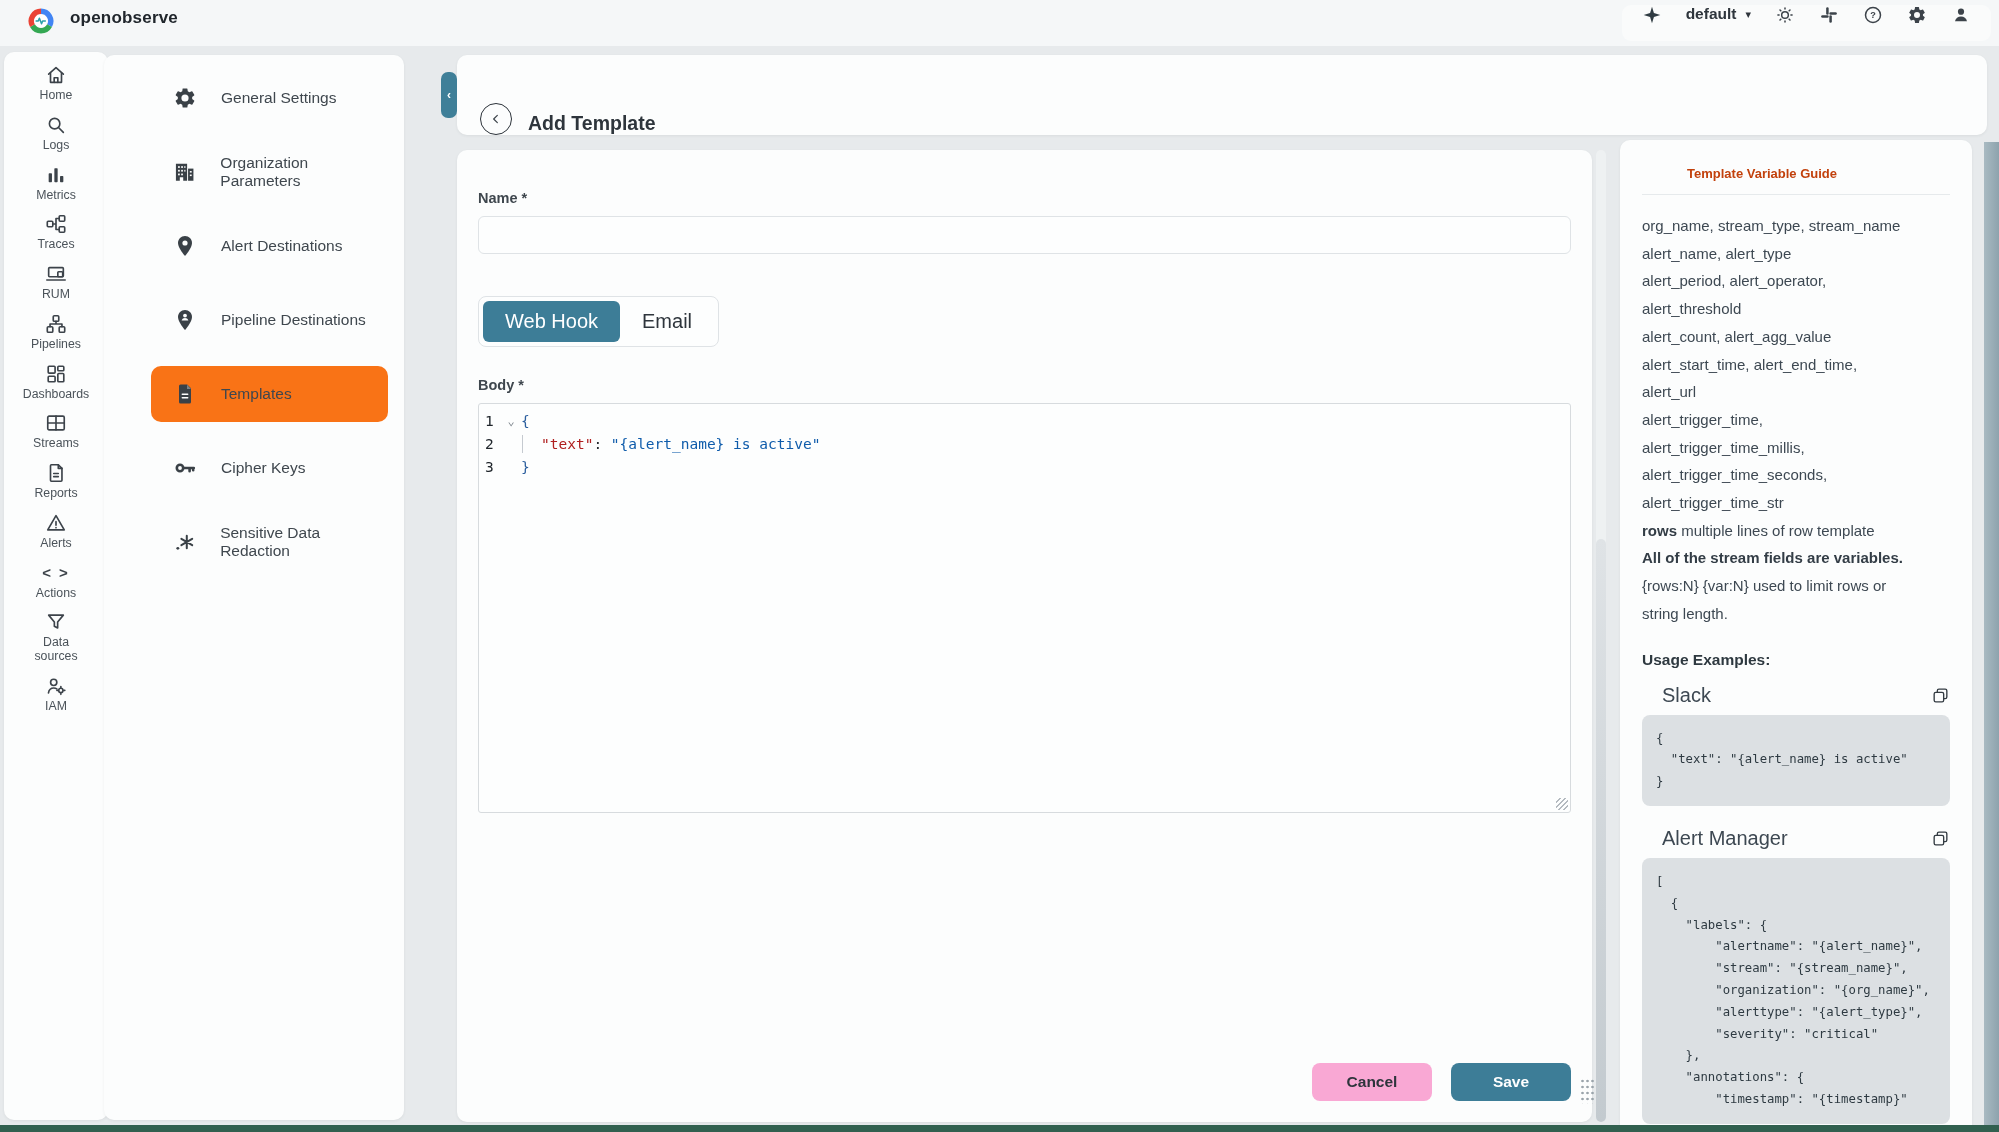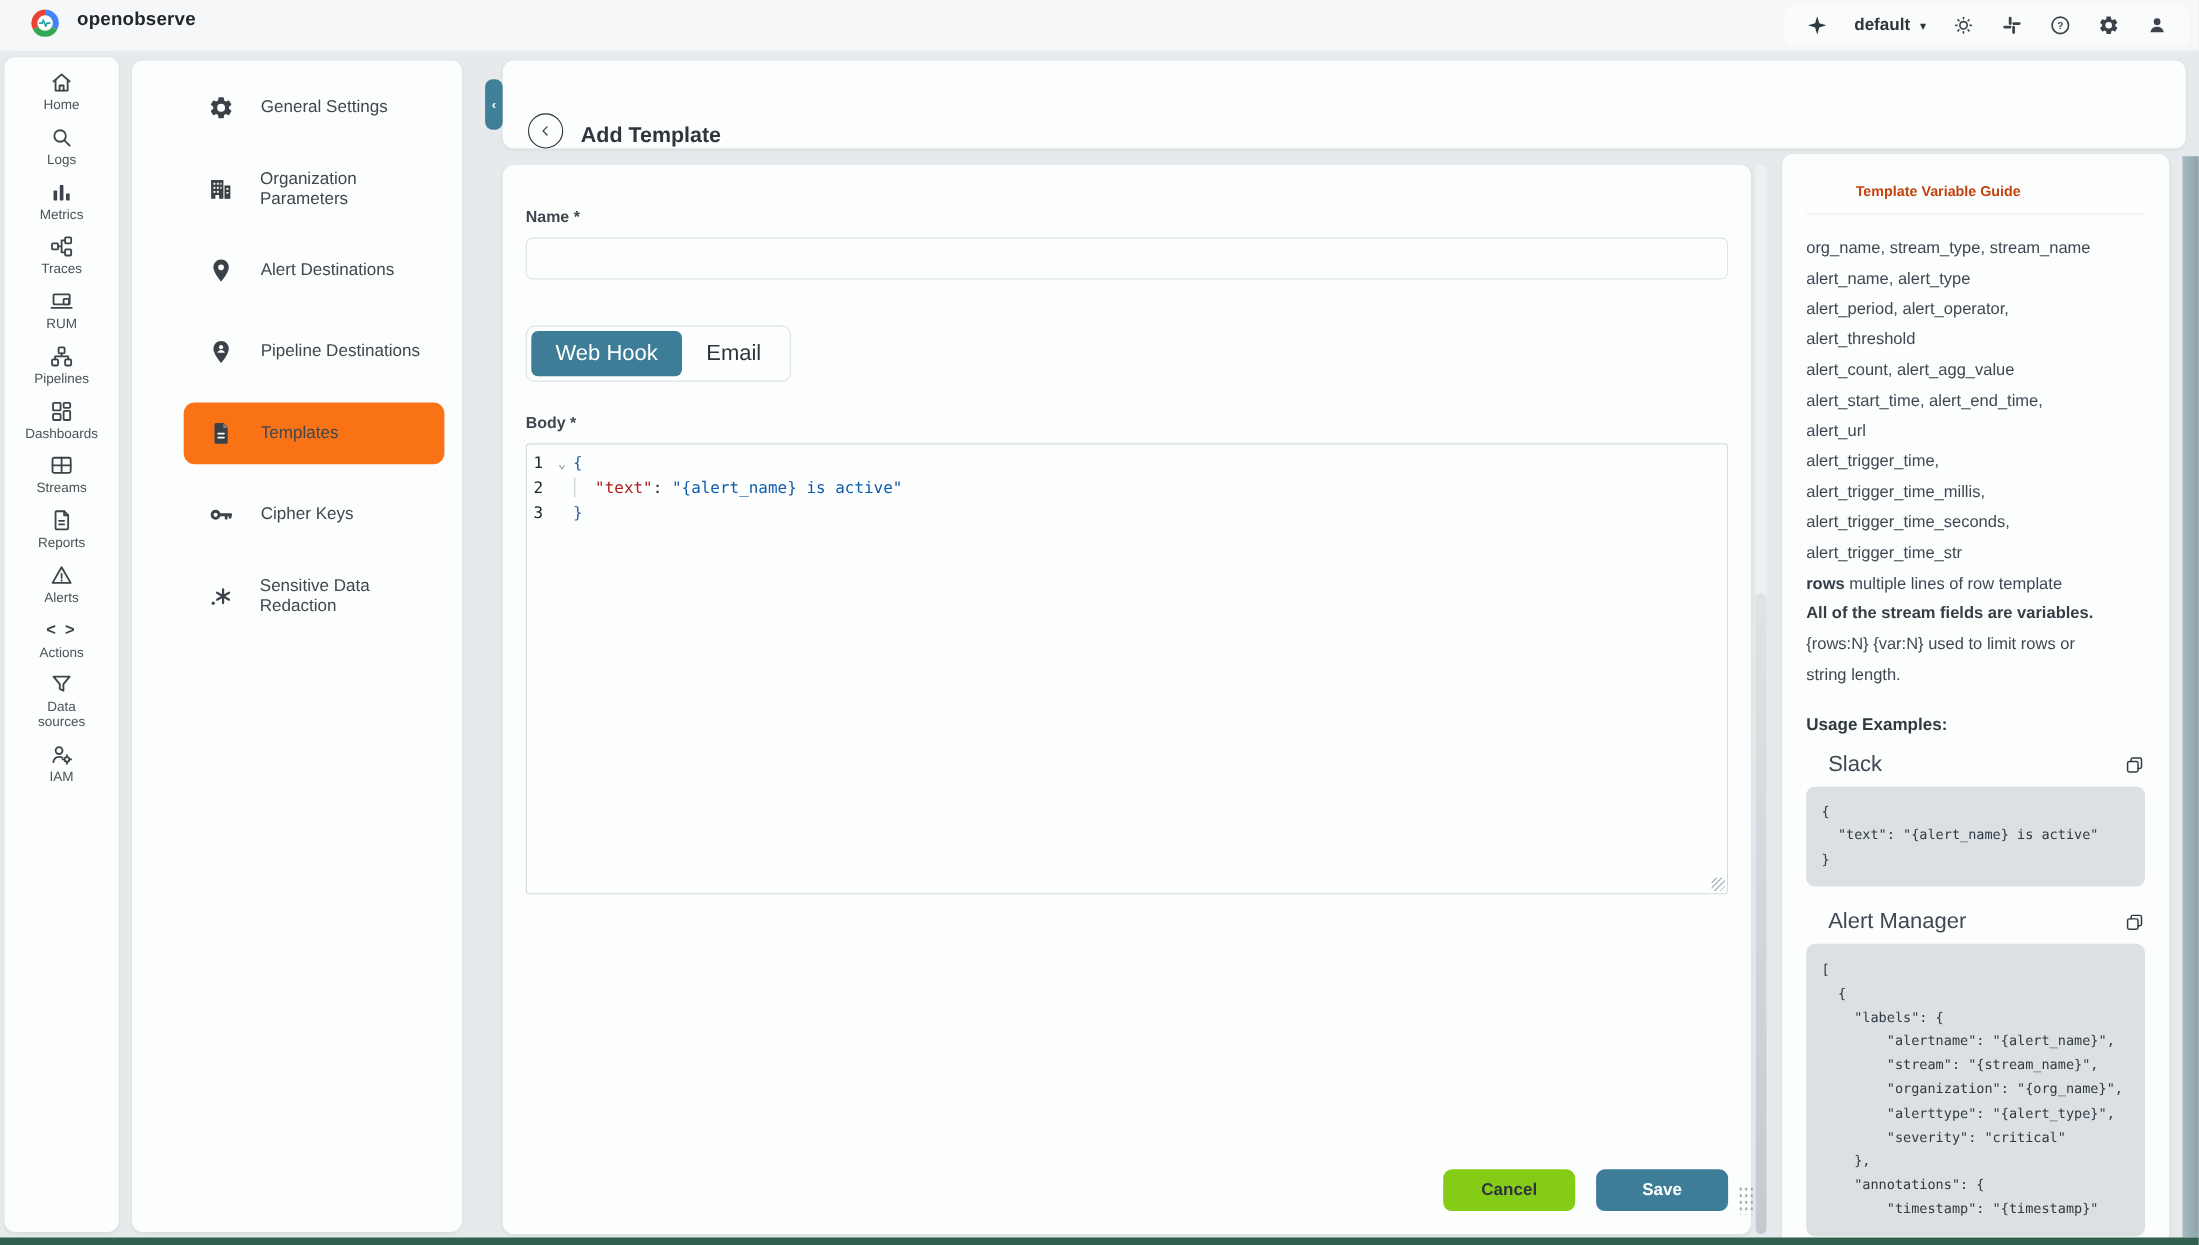--- a/index.html
+++ b/index.html
@@ -2,33 +2,33 @@
 <html><head>
 <meta charset="utf-8">
 <style>
   html,body{margin:0;padding:0;background:#e7eaec;font-family:"Liberation Sans","DejaVu Sans",sans-serif;}
   .page{position:relative;width:1999px;height:1132px;background:#e7eaec;overflow:hidden;}
   .card{position:absolute;background:#fcfdfd;border-radius:10px;box-shadow:0 1px 3px rgba(40,50,60,.07);}
   
   .topbar{position:absolute;left:0;top:0;width:1999px;height:46px;background:#f5f7f8;}
   .brand{position:absolute;left:28px;top:8px;display:flex;gap:16px;cursor:pointer;}
   .brand-text{font-size:17px;font-weight:800;color:#20262c;letter-spacing:.2px;}
-  .top-right{position:absolute;right:8px;top:5px;height:36px;background:#fafbfb;border-radius:9px;display:flex;align-items:center;gap:24px;padding:0 20px;}
+  .top-right{position:absolute;right:8px;top:5px;height:36px;background:#fafbfb;border-radius:9px;display:flex;align-items:flex-start;gap:24px;padding:0 20px;}
   .tb-icon{width:20px;height:20px;display:flex;align-items:center;justify-content:center;cursor:pointer;}
   .org-sel{display:flex;align-items:center;gap:9px;cursor:pointer;}
   .org-sel .lbl{font-size:15.5px;color:#2e353c;font-weight:600;}
   .org-sel .caret{font-size:11px;color:#2e353c;}
   
   .lsb{left:4px;top:52px;width:104px;height:1068px;padding-top:12px;box-sizing:border-box;display:flex;flex-direction:column;align-items:center;}
   .lsb-item{display:flex;flex-direction:column;align-items:center;gap:3px;margin-bottom:11px;cursor:pointer;width:96px;}
   .lsb-item .cap{font-size:12.3px;color:#4b535a;text-align:center;line-height:1.12;}
   .ic{stroke:#3c434a;fill:none;stroke-width:1.8;stroke-linecap:round;stroke-linejoin:round;}
   .actions-glyph{font-size:15px;font-weight:700;color:#3c434a;letter-spacing:2px;line-height:22px;}
   
-  .snav{left:120px;top:55px;width:300px;height:1065px;box-sizing:border-box;padding-top:15px;padding-left:31px;}
+  .snav{left:104px;top:55px;width:300px;height:1065px;box-sizing:border-box;padding-top:15px;padding-left:31px;}
   .snav-item{height:56px;margin:0 16px 18px 16px;display:flex;align-items:center;gap:24px;padding-left:22px;border-radius:10px;cursor:pointer;}
   .snav-item.active{background:#f97316;}
   .snav-item .cap{font-size:15.5px;color:#3f474e;}
   
   .collapse-tab{position:absolute;left:441px;top:72px;width:16px;height:46px;background:#3f7f98;border-radius:7px;display:flex;align-items:center;justify-content:center;cursor:pointer;z-index:5;}
   .collapse-tab span{color:#fff;font-size:12px;font-weight:700;}
   
   .main-header{left:457px;top:55px;width:1530px;height:80px;display:flex;align-items:flex-end;padding-left:23px;box-sizing:border-box;gap:16px;}
   .back-btn{width:30px;height:30px;border:1.8px solid #2c333a;border-radius:50%;display:flex;align-items:center;justify-content:center;cursor:pointer;flex:0 0 auto;}
   .page-title{font-size:19.5px;font-weight:600;color:#2e353c;}
@@ -44,21 +44,21 @@
   .ed-num{width:16px;text-align:left;color:#20262c;padding-left:6px;flex:0 0 auto;}
   .ed-fold{width:20px;text-align:center;color:#7a828a;font-size:12px;flex:0 0 auto;cursor:pointer;}
   .ed-indent{display:inline-block;width:13px;border-left:1px solid #c5cad0;height:18px;margin:0 5px -4px 1px;}
   .tok-brace{color:#2c5f9e;}
   .tok-key{color:#b02020;}
   .tok-punc{color:#24292e;}
   .tok-str{color:#0f5cab;}
   .ed-resize{position:absolute;right:2px;bottom:2px;width:12px;height:12px;background:repeating-linear-gradient(135deg,transparent 0 2.5px,#b4bac0 2.5px 3.6px);cursor:nwse-resize;}
   .form-actions{position:absolute;right:21px;bottom:21px;display:flex;gap:19px;}
   .btn{height:38px;min-width:120px;border:none;border-radius:8px;font-size:15.5px;font-weight:600;cursor:pointer;font-family:inherit;}
-  .btn-cancel{background:#84cc16;color:#2e353c;text-align:center;}
+  .btn-cancel{background:#f9a8d4;color:#2e353c;text-align:center;}
   .btn-save{background:#3d7d97;color:#fff;}
   
   .mid-scroll{position:absolute;left:1596px;top:150px;width:10px;height:972px;background:#eef1f2;border-radius:5px;cursor:pointer;}
   .mid-scroll .thumb{position:absolute;left:0;top:40%;width:10px;height:60%;background:linear-gradient(#dfe3e6,#c3cacf);border-radius:5px;}
   .drag-dots{position:absolute;left:1580px;top:1078px;width:16px;height:26px;background-image:radial-gradient(#9aa4ab 1px,transparent 1.3px);background-size:5px 6px;cursor:grab;}
   .right-strip{position:absolute;left:1984px;top:142px;width:15px;height:983px;background:linear-gradient(90deg,#a9bac2,#8da3ad);cursor:pointer;}
   .bottom-strip{position:absolute;left:0;top:1125px;width:1999px;height:7px;background:#31604f;}
   
   .guide{left:1620px;top:140px;width:352px;height:1000px;box-sizing:border-box;padding:26px 22px 0 22px;overflow:hidden;}
   .guide-title{font-size:13px;font-weight:700;color:#c2410c;margin-bottom:13px;margin-left:45px;}

